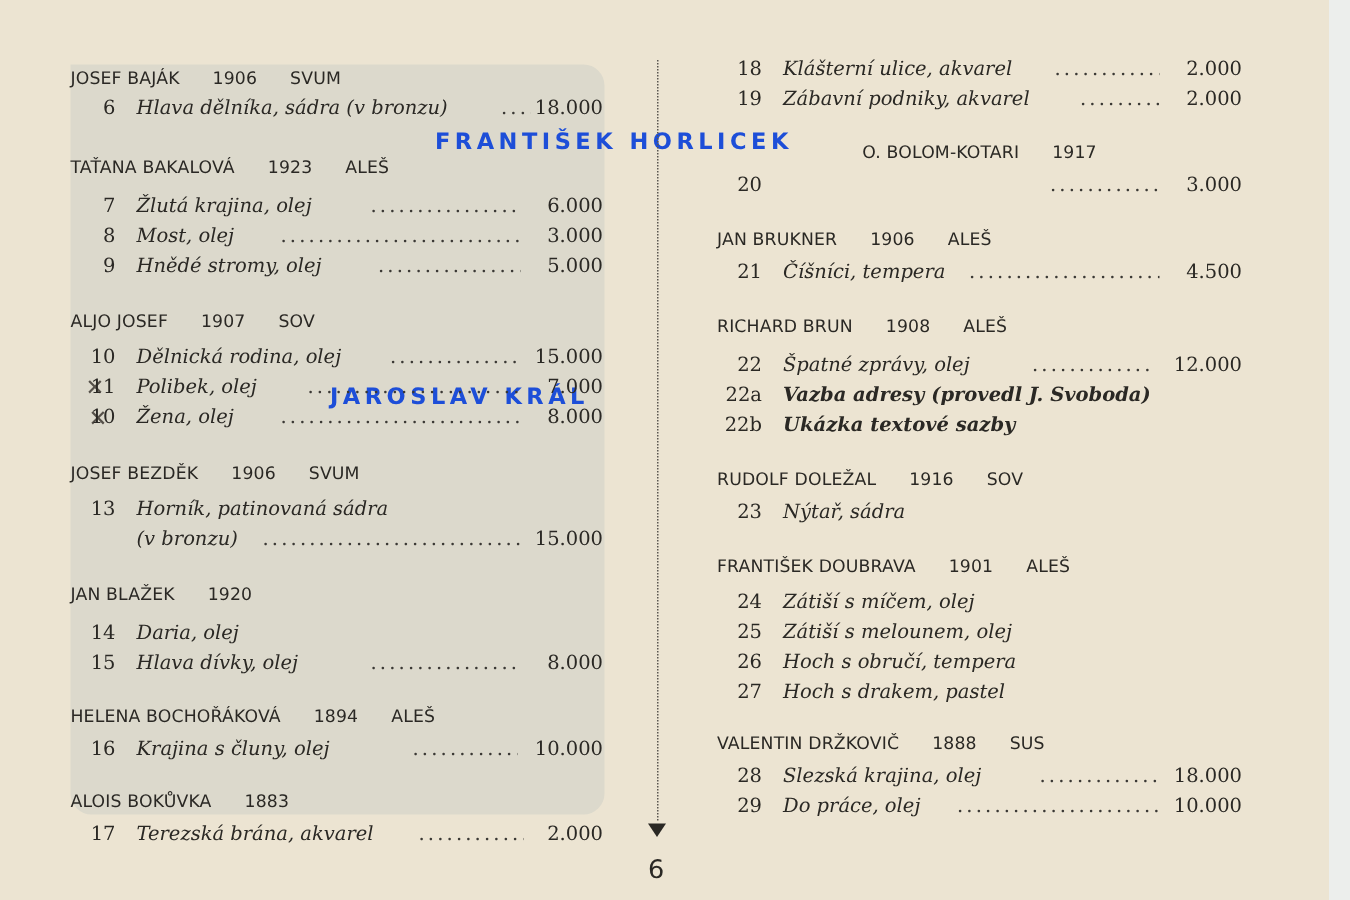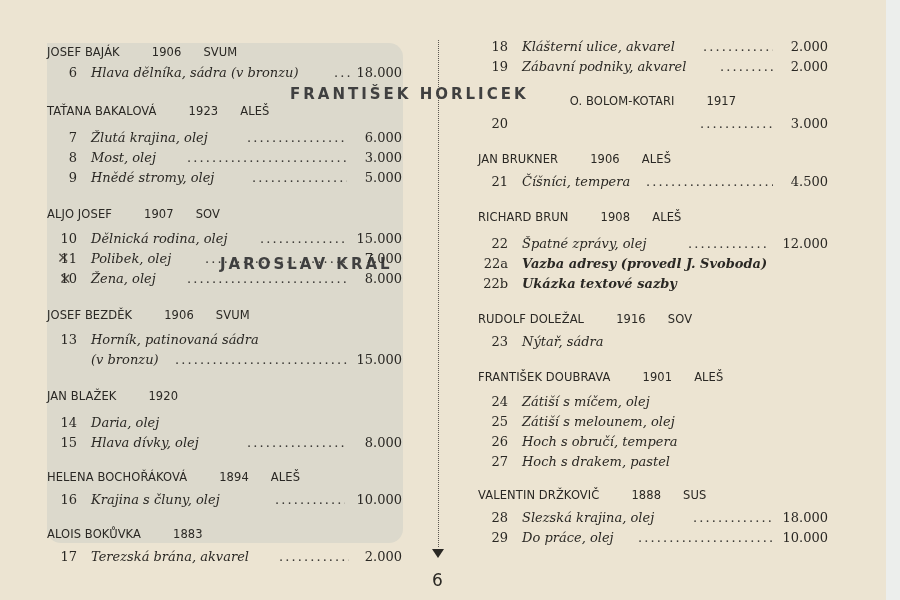--- a/index.html
+++ b/index.html
@@ -12,21 +12,21 @@
   .page {
     position:absolute; left:0; top:0; width:886px; height:600px;
     background:#ece4d2;
   }
   .edge { position:absolute; left:886px; top:0; width:14px; height:600px; background:#eceeec; }
   .graybox {
     position:absolute; left:47px; top:43px; width:356px; height:500px;
     background:#dcd9cc; border-radius:0 14px 14px 14px;
   }
   .ghost {
-    position:absolute; color:#404040; font-family:"DejaVu Sans", sans-serif;
+    position:absolute; color:#1d4ed8; font-family:"DejaVu Sans", sans-serif;
     font-weight:bold; font-size:15px; letter-spacing:3px; white-space:nowrap;
   }
   .divider {
     position:absolute; left:438px; top:40px; height:507px; width:0;
     border-left:1.5px dotted #5a5650;
   }
   .arrow {
     position:absolute; left:432px; top:549px; width:0; height:0;
     border-left:6px solid transparent; border-right:6px solid transparent;
     border-top:9px solid #2a2824;
@@ -34,21 +34,21 @@
   .pagenum {
     position:absolute; left:432px; top:570px; font-family:"DejaVu Sans", sans-serif;
     font-size:17px; color:#2a2824;
   }
   .col { position:absolute; }
   .artist {
     font-family:"DejaVu Sans", sans-serif; font-size:11.5px; letter-spacing:0.1px;
     height:18px; line-height:18px; white-space:nowrap; color:#2a2824;
   }
   .artist span { display:inline-block; }
-  .artist .yr { margin-left:32px; }
+  .artist .yr { margin-left:22px; }
   .artist .grp { margin-left:22px; }
   .row {
     position:relative; height:20px; line-height:20px; font-size:13px; white-space:nowrap;
   }
   .row .num { position:absolute; left:0; width:30px; text-align:right; }
   .row .title {
     position:absolute; left:44px; font-style:italic;
   }
   .row .dots {
     position:absolute; overflow:hidden; color:#3a3834; letter-spacing:2.1px;

